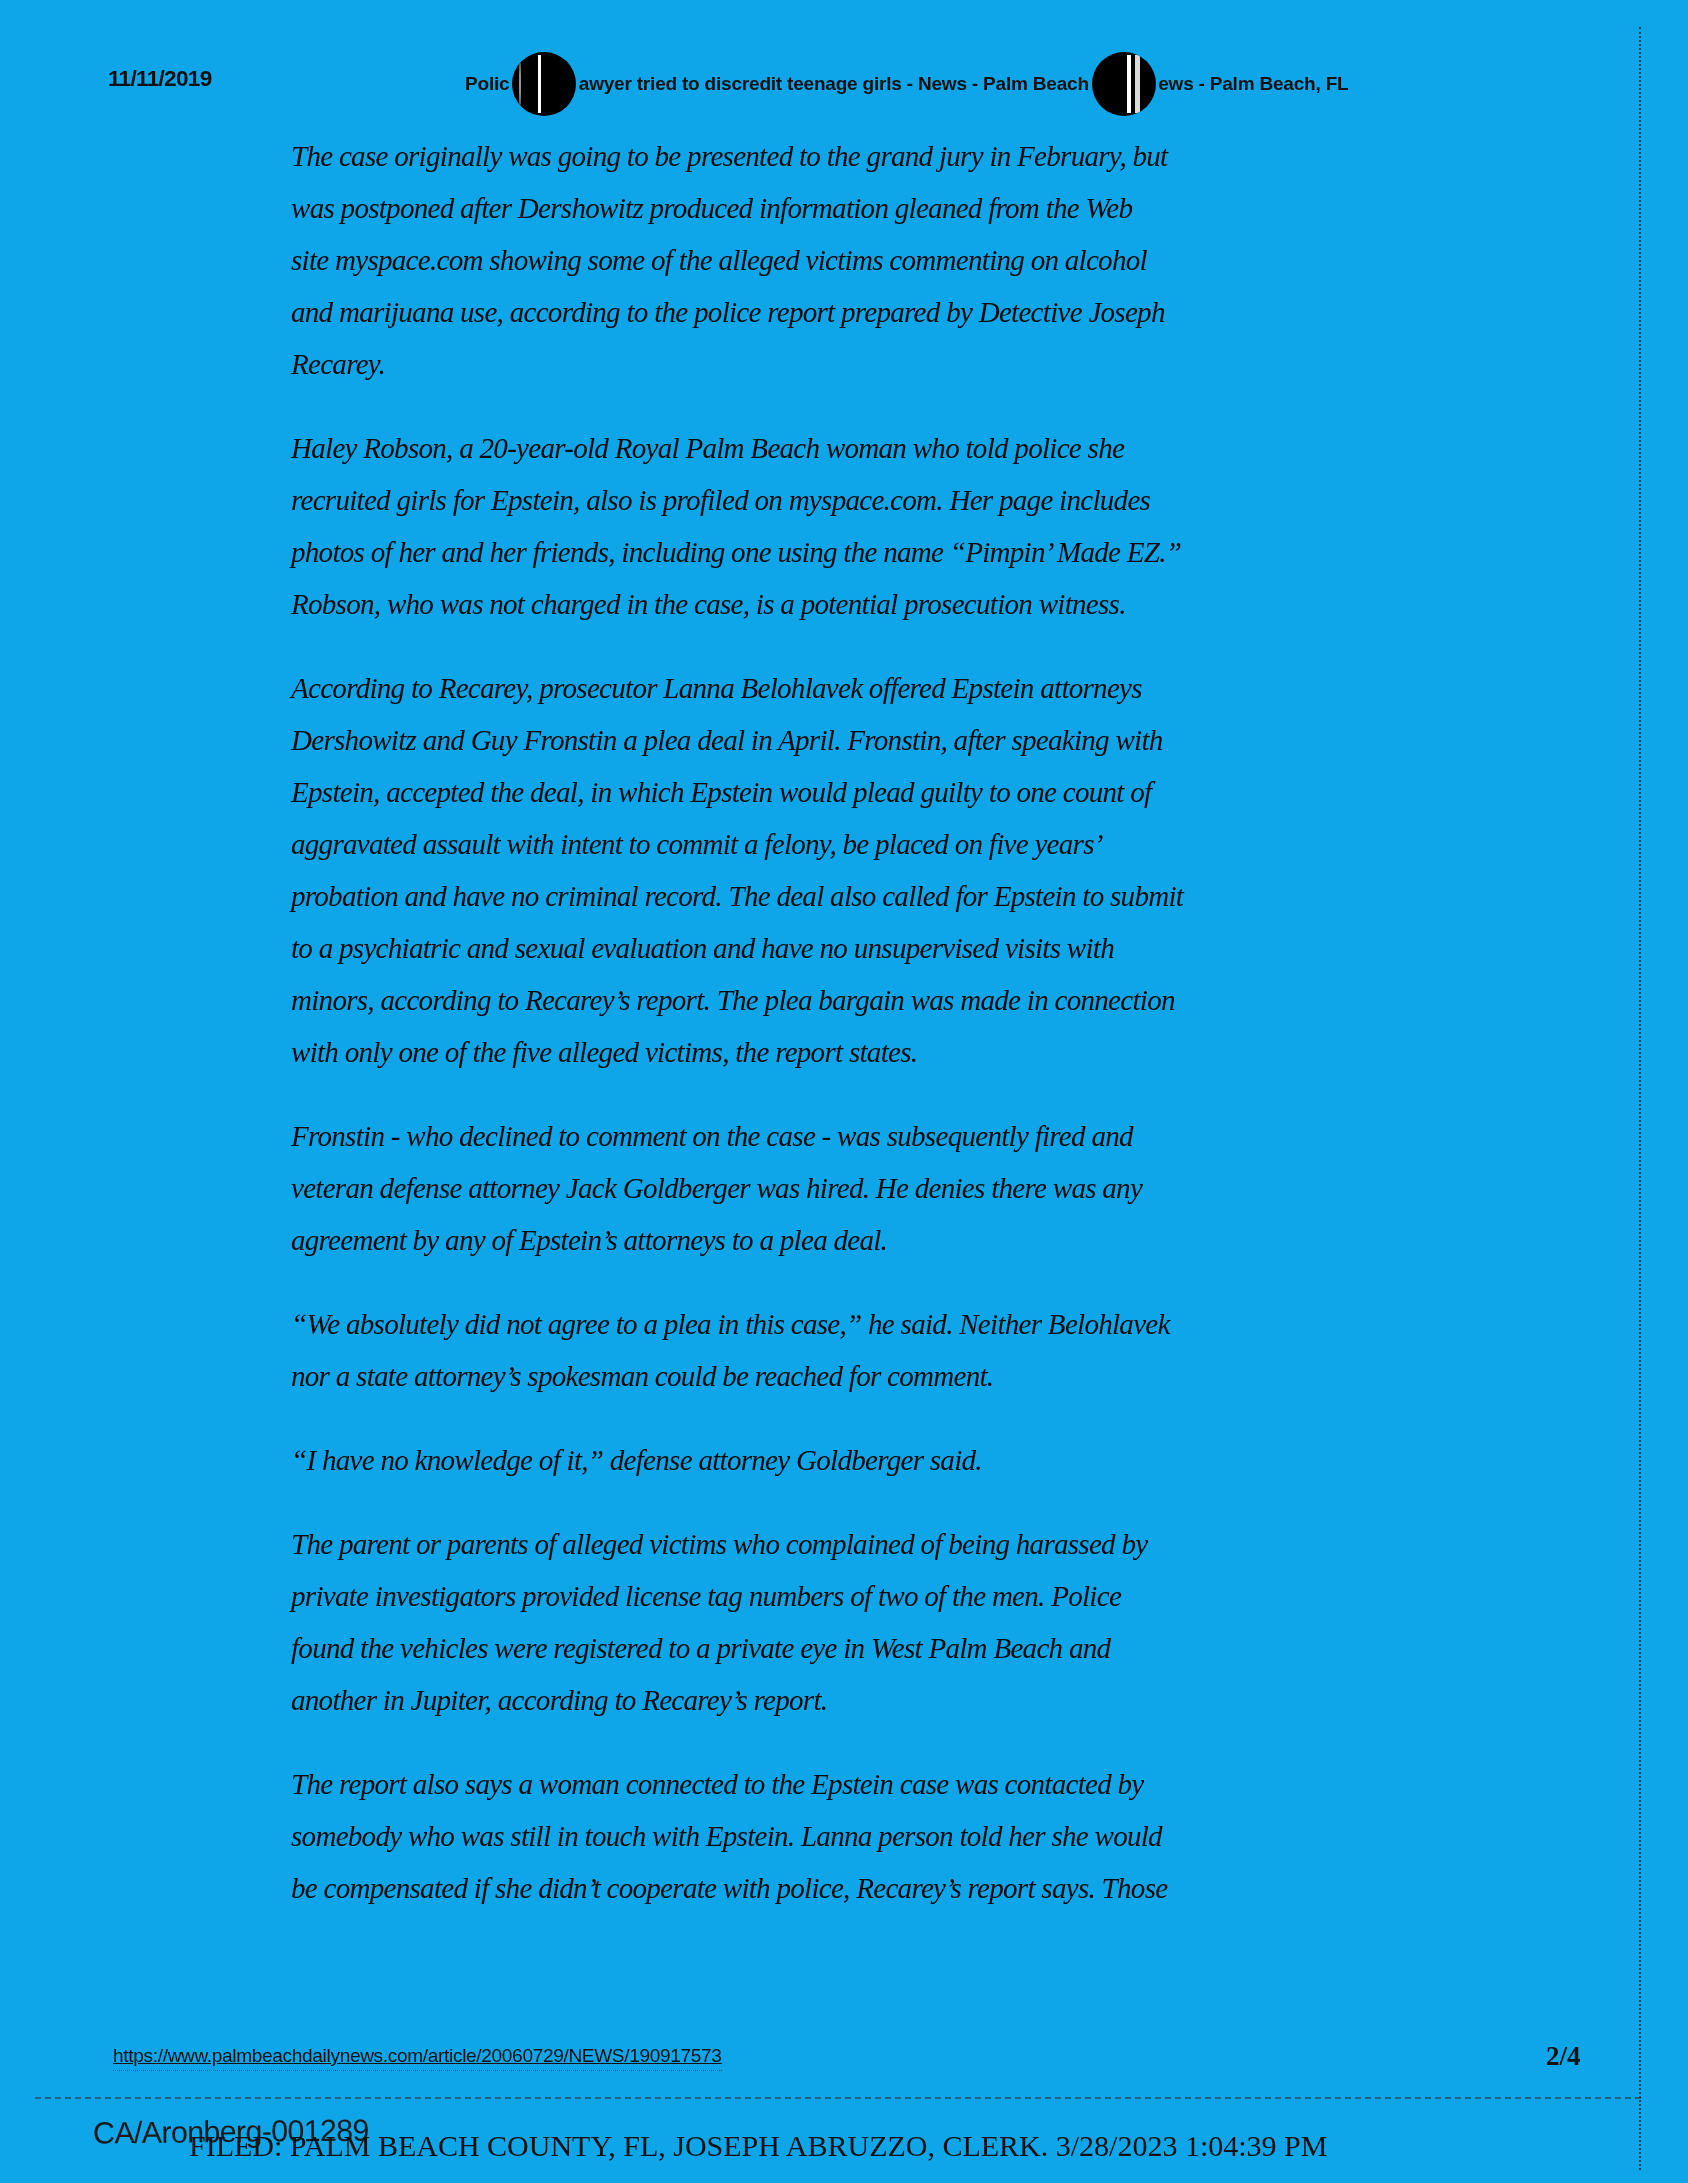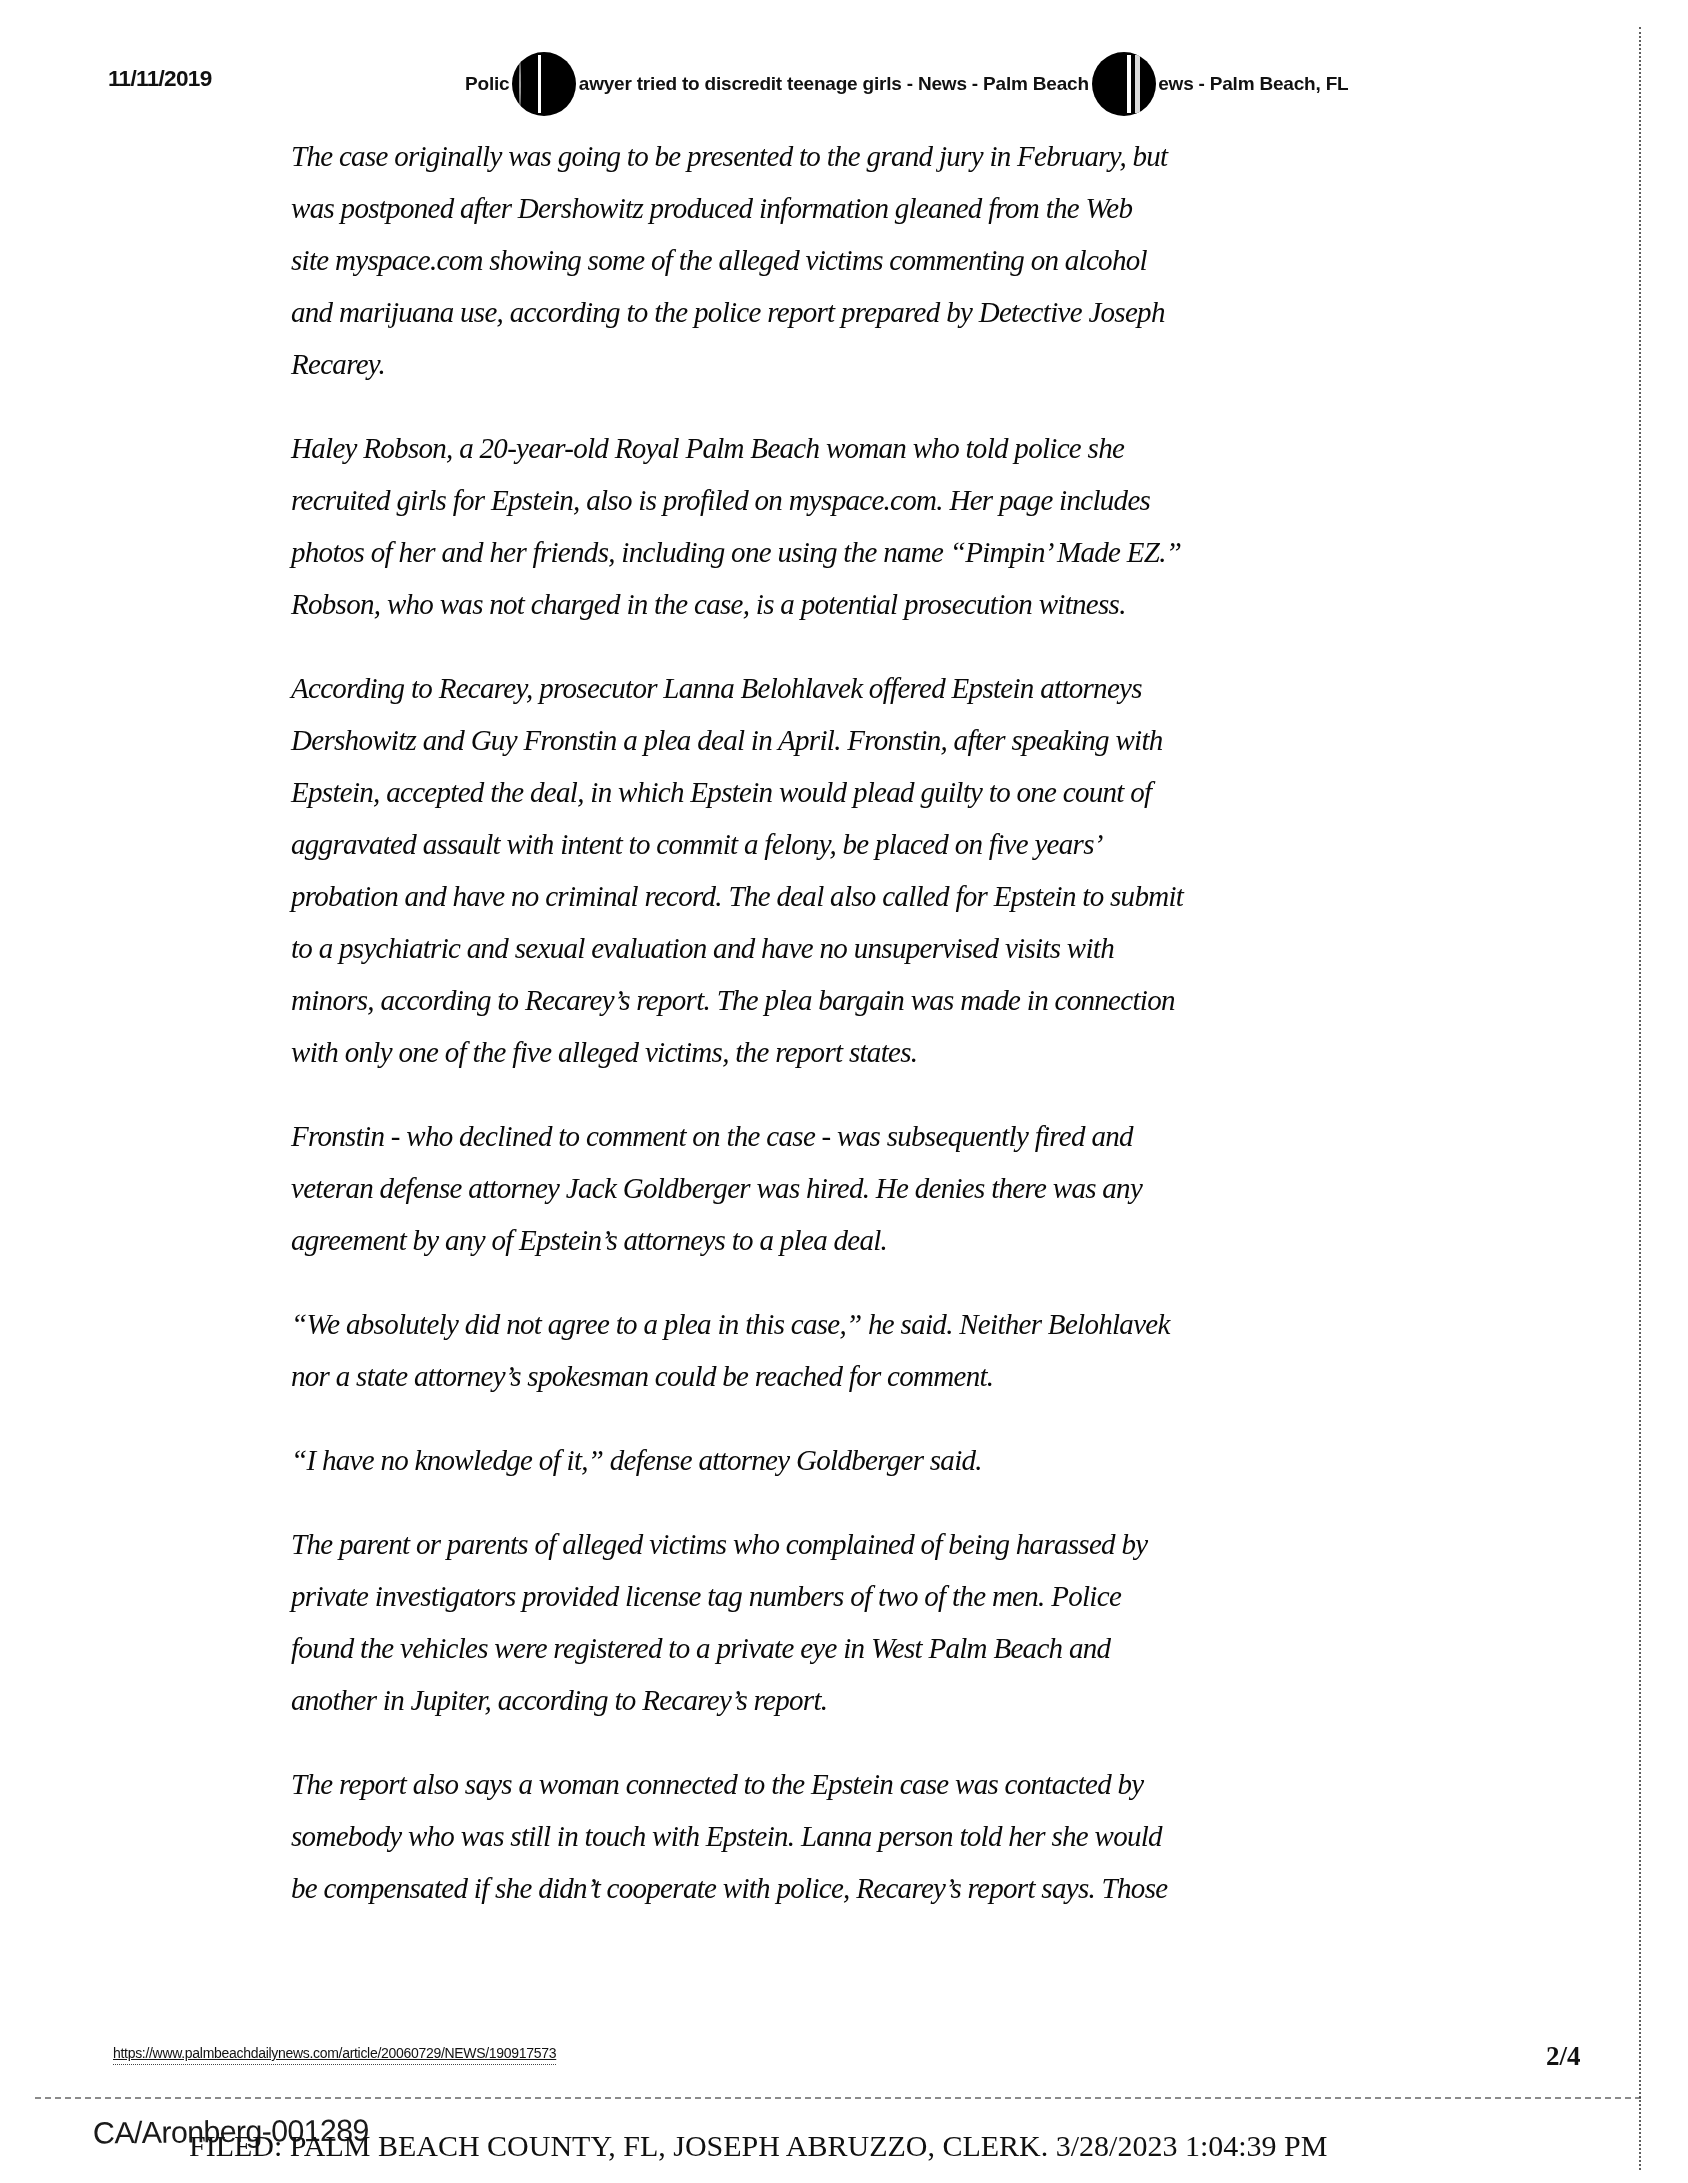--- a/index.html
+++ b/index.html
@@ -1,20 +1,20 @@
 <!DOCTYPE html>
 <html style="font-size:10.6px"><head>
 <meta charset="utf-8">
 <style>
   html,body{margin:0;padding:0;background:#e8e8e8;}
   .page{
     position:relative;
     width:1688px;
     height:2183px;
-    background:#ffffff;
+    background:#0ea5e9;
     overflow:hidden;
     color:#0b0b0b;
     font-family:"Liberation Serif", serif;
   }
   
   .hdr-date{
     position:absolute; left:108px; top:66px;
     font-family:"Liberation Sans", sans-serif;
     font-size:22.6px; font-weight:bold; letter-spacing:-0.7px; color:#111;
   }
@@ -41,21 +41,21 @@
     font-size:29px; line-height:52px; letter-spacing:-0.7px;
     color:#0a0a0a;
   }
   .doc-body p{
     margin:0 0 32px 0; white-space:pre-line;font-style:italic;
   }
   
   .ftr-url{
     position:absolute; left:113px; top:2045px;
     font-family:"Liberation Sans", sans-serif;
-    font-size:14px; letter-spacing:-0.3px; color:#111;
+    font-size:19px; letter-spacing:-0.3px; color:#111;
     text-decoration:underline;
     border-bottom:1.3px dotted #444; padding-bottom:2.7px;
   }
   .ftr-page{
     position:absolute; left:1546px; top:2041px;
     font-family:Liberation Serif, serif;
     font-size:27px; font-weight:bold; color:#111;
   }
   .noise-line{
     position:absolute; left:35px; top:2097px; width:1606px; height:0;

